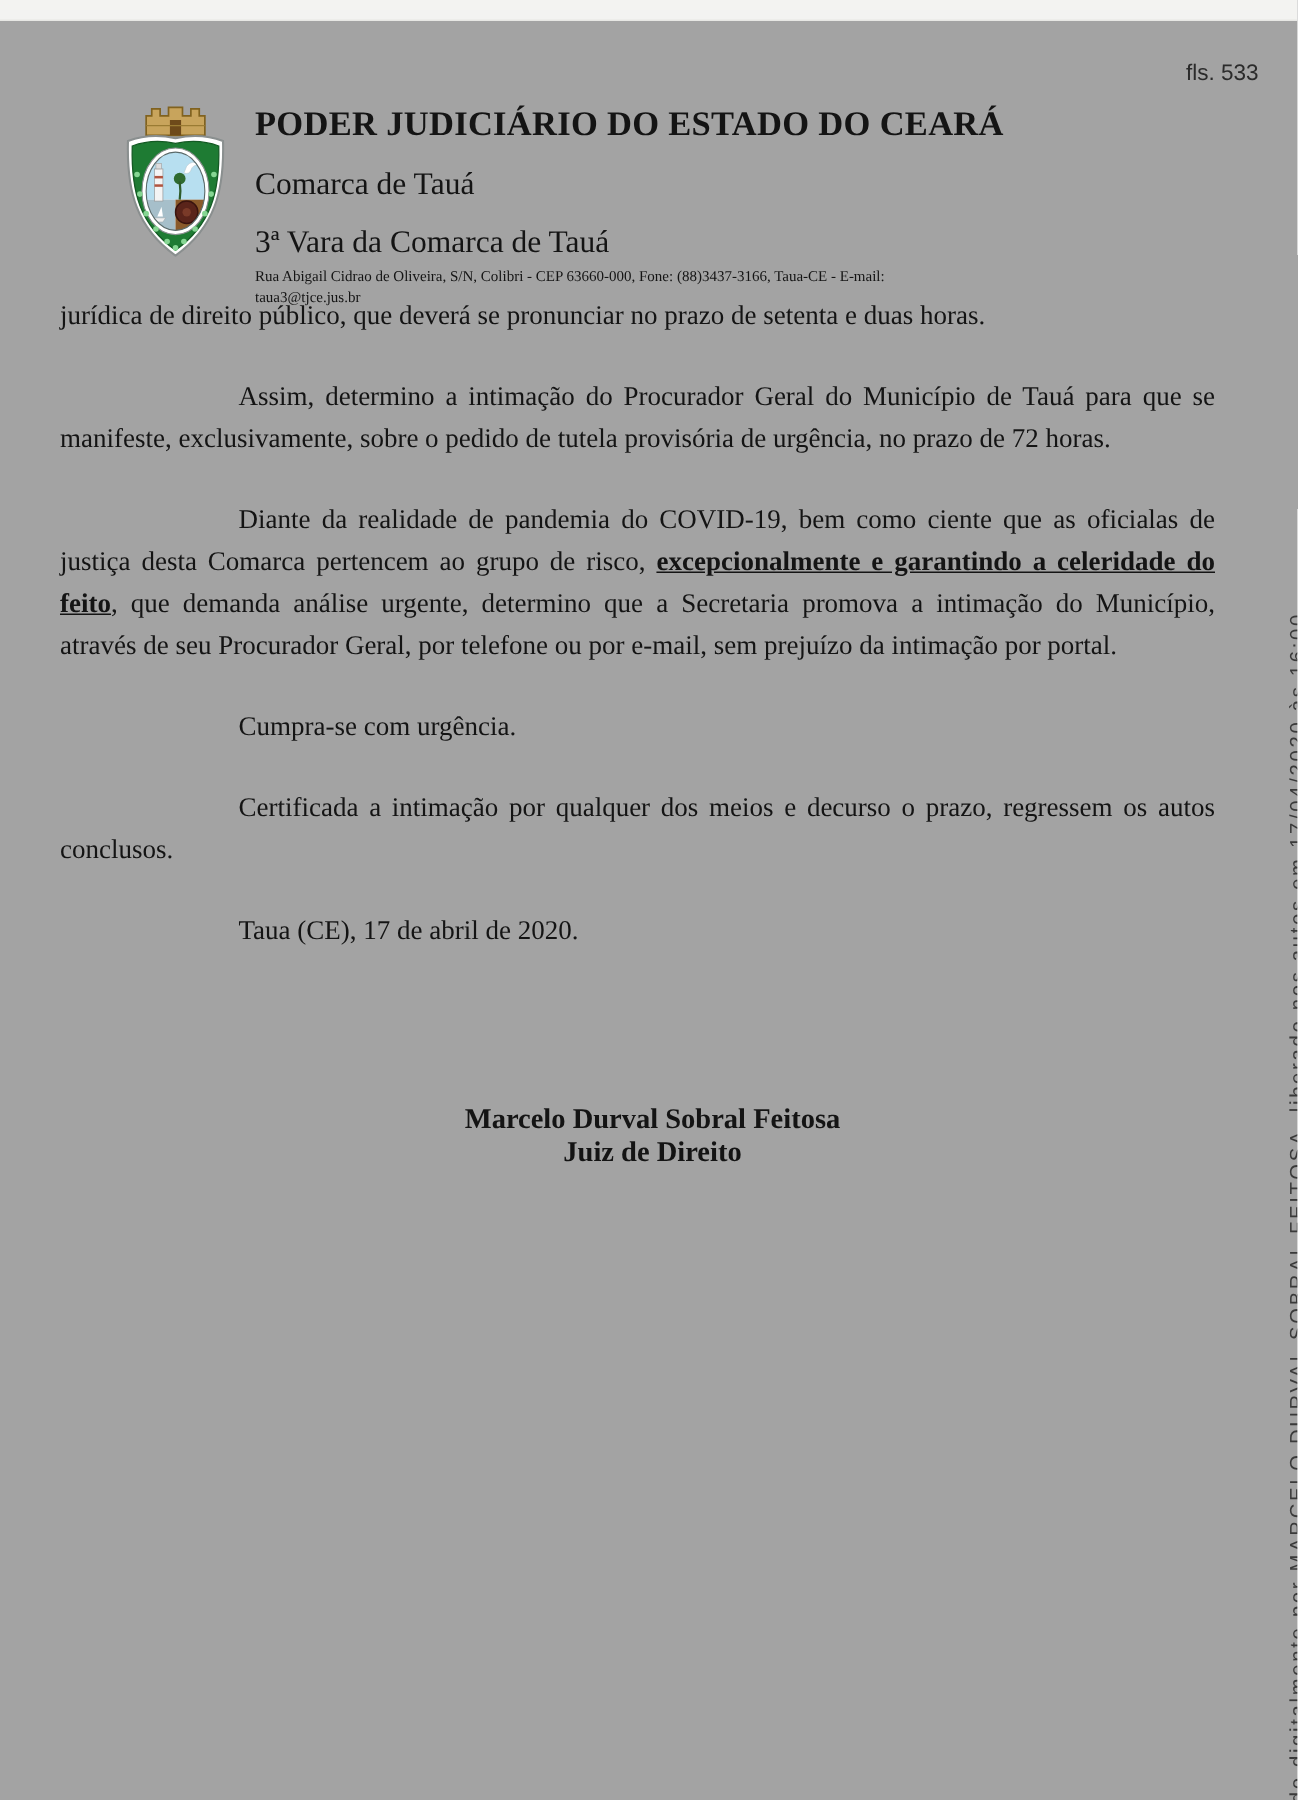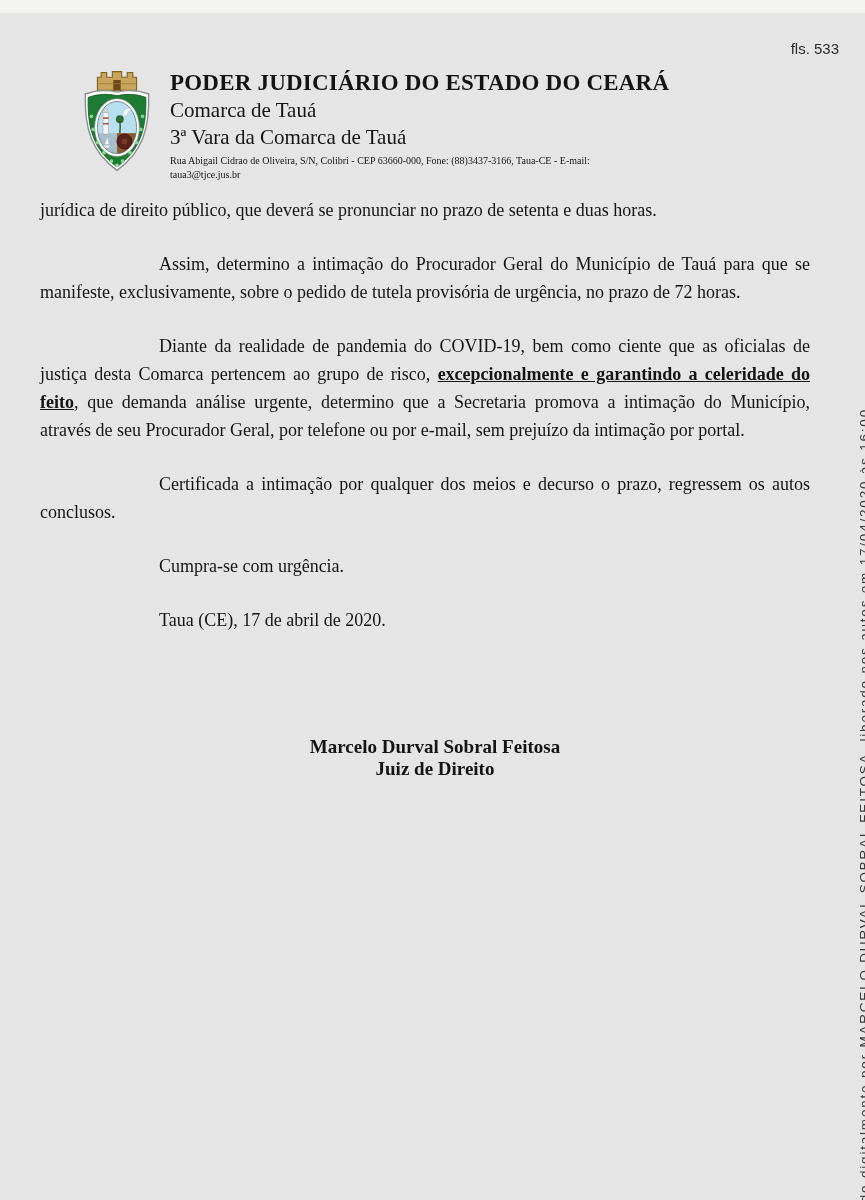--- a/index.html
+++ b/index.html
@@ -1,32 +1,32 @@
 <!DOCTYPE html>
 <html><head>
 <meta charset="utf-8">
 <style>
   html,body { margin:0; padding:0; background:#fff; }
   .page {
     position:relative; width:865px; height:1200px; overflow:hidden;
-    background:#e5e5e5; font-family:"Liberation Serif", serif; color:#141414;
+    background:#a3a3a3; font-family:"Liberation Serif", serif; color:#141414;
   }
   .top-strip {
     position:absolute; top:0; left:0; width:865px; height:13px;
     background:#f3f3f1; border-bottom:1px solid #e7e7e4;
   }
   .folio {
     position:absolute; top:40px; right:26px;
     font-family:"Liberation Sans", sans-serif; font-size:15px; color:#2b2b2b;
   }
   .header { position:absolute; top:64px; left:76px; display:flex; }
   .crest { width:82px; height:114px; margin-right:12px; flex:0 0 auto; }
   .header-text { padding-top:6px; }
   .org   { font-size:23px; font-weight:bold; letter-spacing:0.2px; white-space:nowrap; }
-  .comarca, .vara { font-size:21px; margin-top:2px; }
+  .comarca, .vara { font-size:21px; margin-top:14px; }
   .address { font-size:10px; margin-top:4px; line-height:1.35; max-width:640px; }
   .address span { display:block; }
   .body {
     position:absolute; top:196px; left:40px; width:770px;
     font-size:18px; line-height:28px; text-align:justify;
   }
   .body p { margin:0 0 26px 0; text-indent:119px; }
   .body p.noindent { text-indent:0; }
   .bu { font-weight:bold; text-decoration:underline; }
   .signature {
@@ -109,22 +109,22 @@
       </div>
     </div>
   </div>
 
   <div class="body">
     <p class="noindent">jurídica de direito público, que deverá se pronunciar no prazo de setenta e duas horas.</p>
     <p>Assim, determino a intimação do Procurador Geral do Município de Tauá para que se manifeste, exclusivamente, sobre o pedido de tutela provisória de urgência, no prazo de 72 horas.</p>
     <p>
       <span>Diante da realidade de pandemia do COVID-19, bem como ciente que as oficialas de justiça desta Comarca pertencem ao grupo de risco, </span><span class="bu">excepcionalmente e garantindo a celeridade do feito</span><span>, que demanda análise urgente, determino que a Secretaria promova a intimação do Município, através de seu Procurador Geral, por telefone ou por e-mail, sem prejuízo da intimação por portal.</span>
     </p>
+    <p>Cumpra-se com urgência.</p>
     <p>Certificada a intimação por qualquer dos meios e decurso o prazo, regressem os autos conclusos.</p>
-    <p>Cumpra-se com urgência.</p>
     <p>Taua (CE), 17 de abril de 2020.</p>
   </div>
 
   <div class="signature">
     <div class="sig-name">Marcelo Durval Sobral Feitosa</div>
     <div class="sig-title">Juiz de Direito</div>
   </div>
 
   <div class="vertical-text">assinado digitalmente por MARCELO DURVAL SOBRAL FEITOSA, liberado nos autos em 17/04/2020 às 16:00</div>
 

